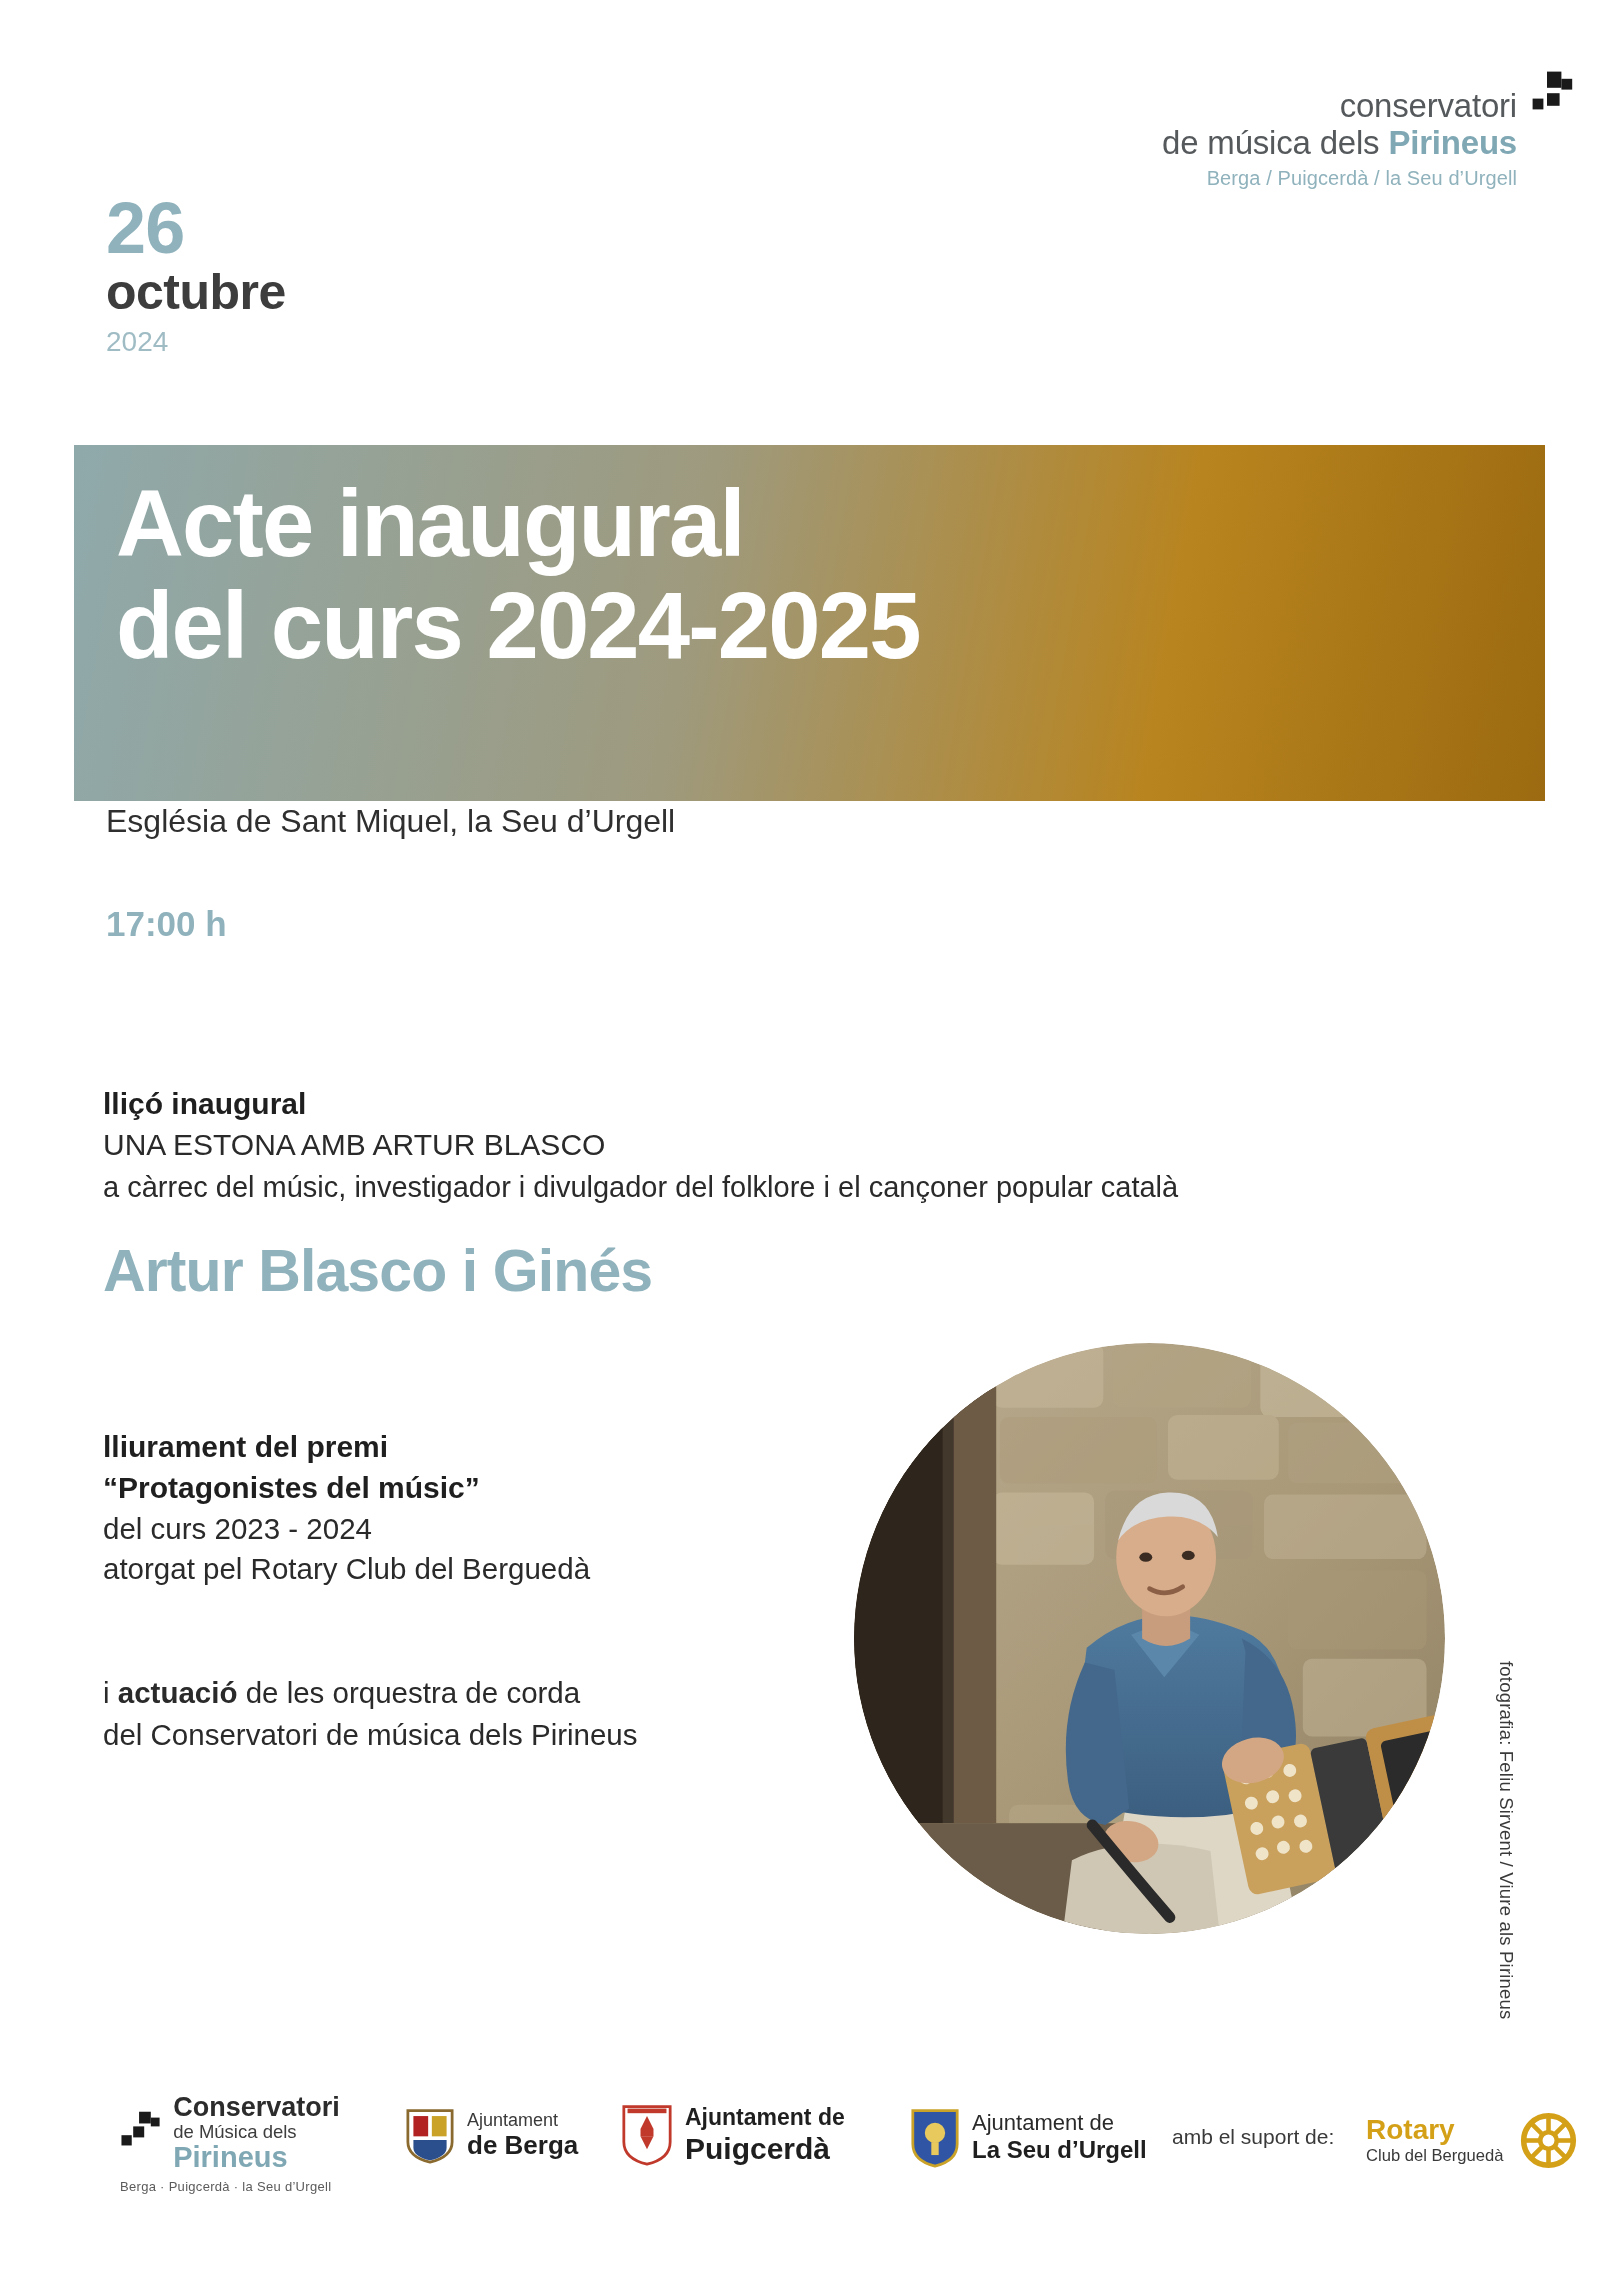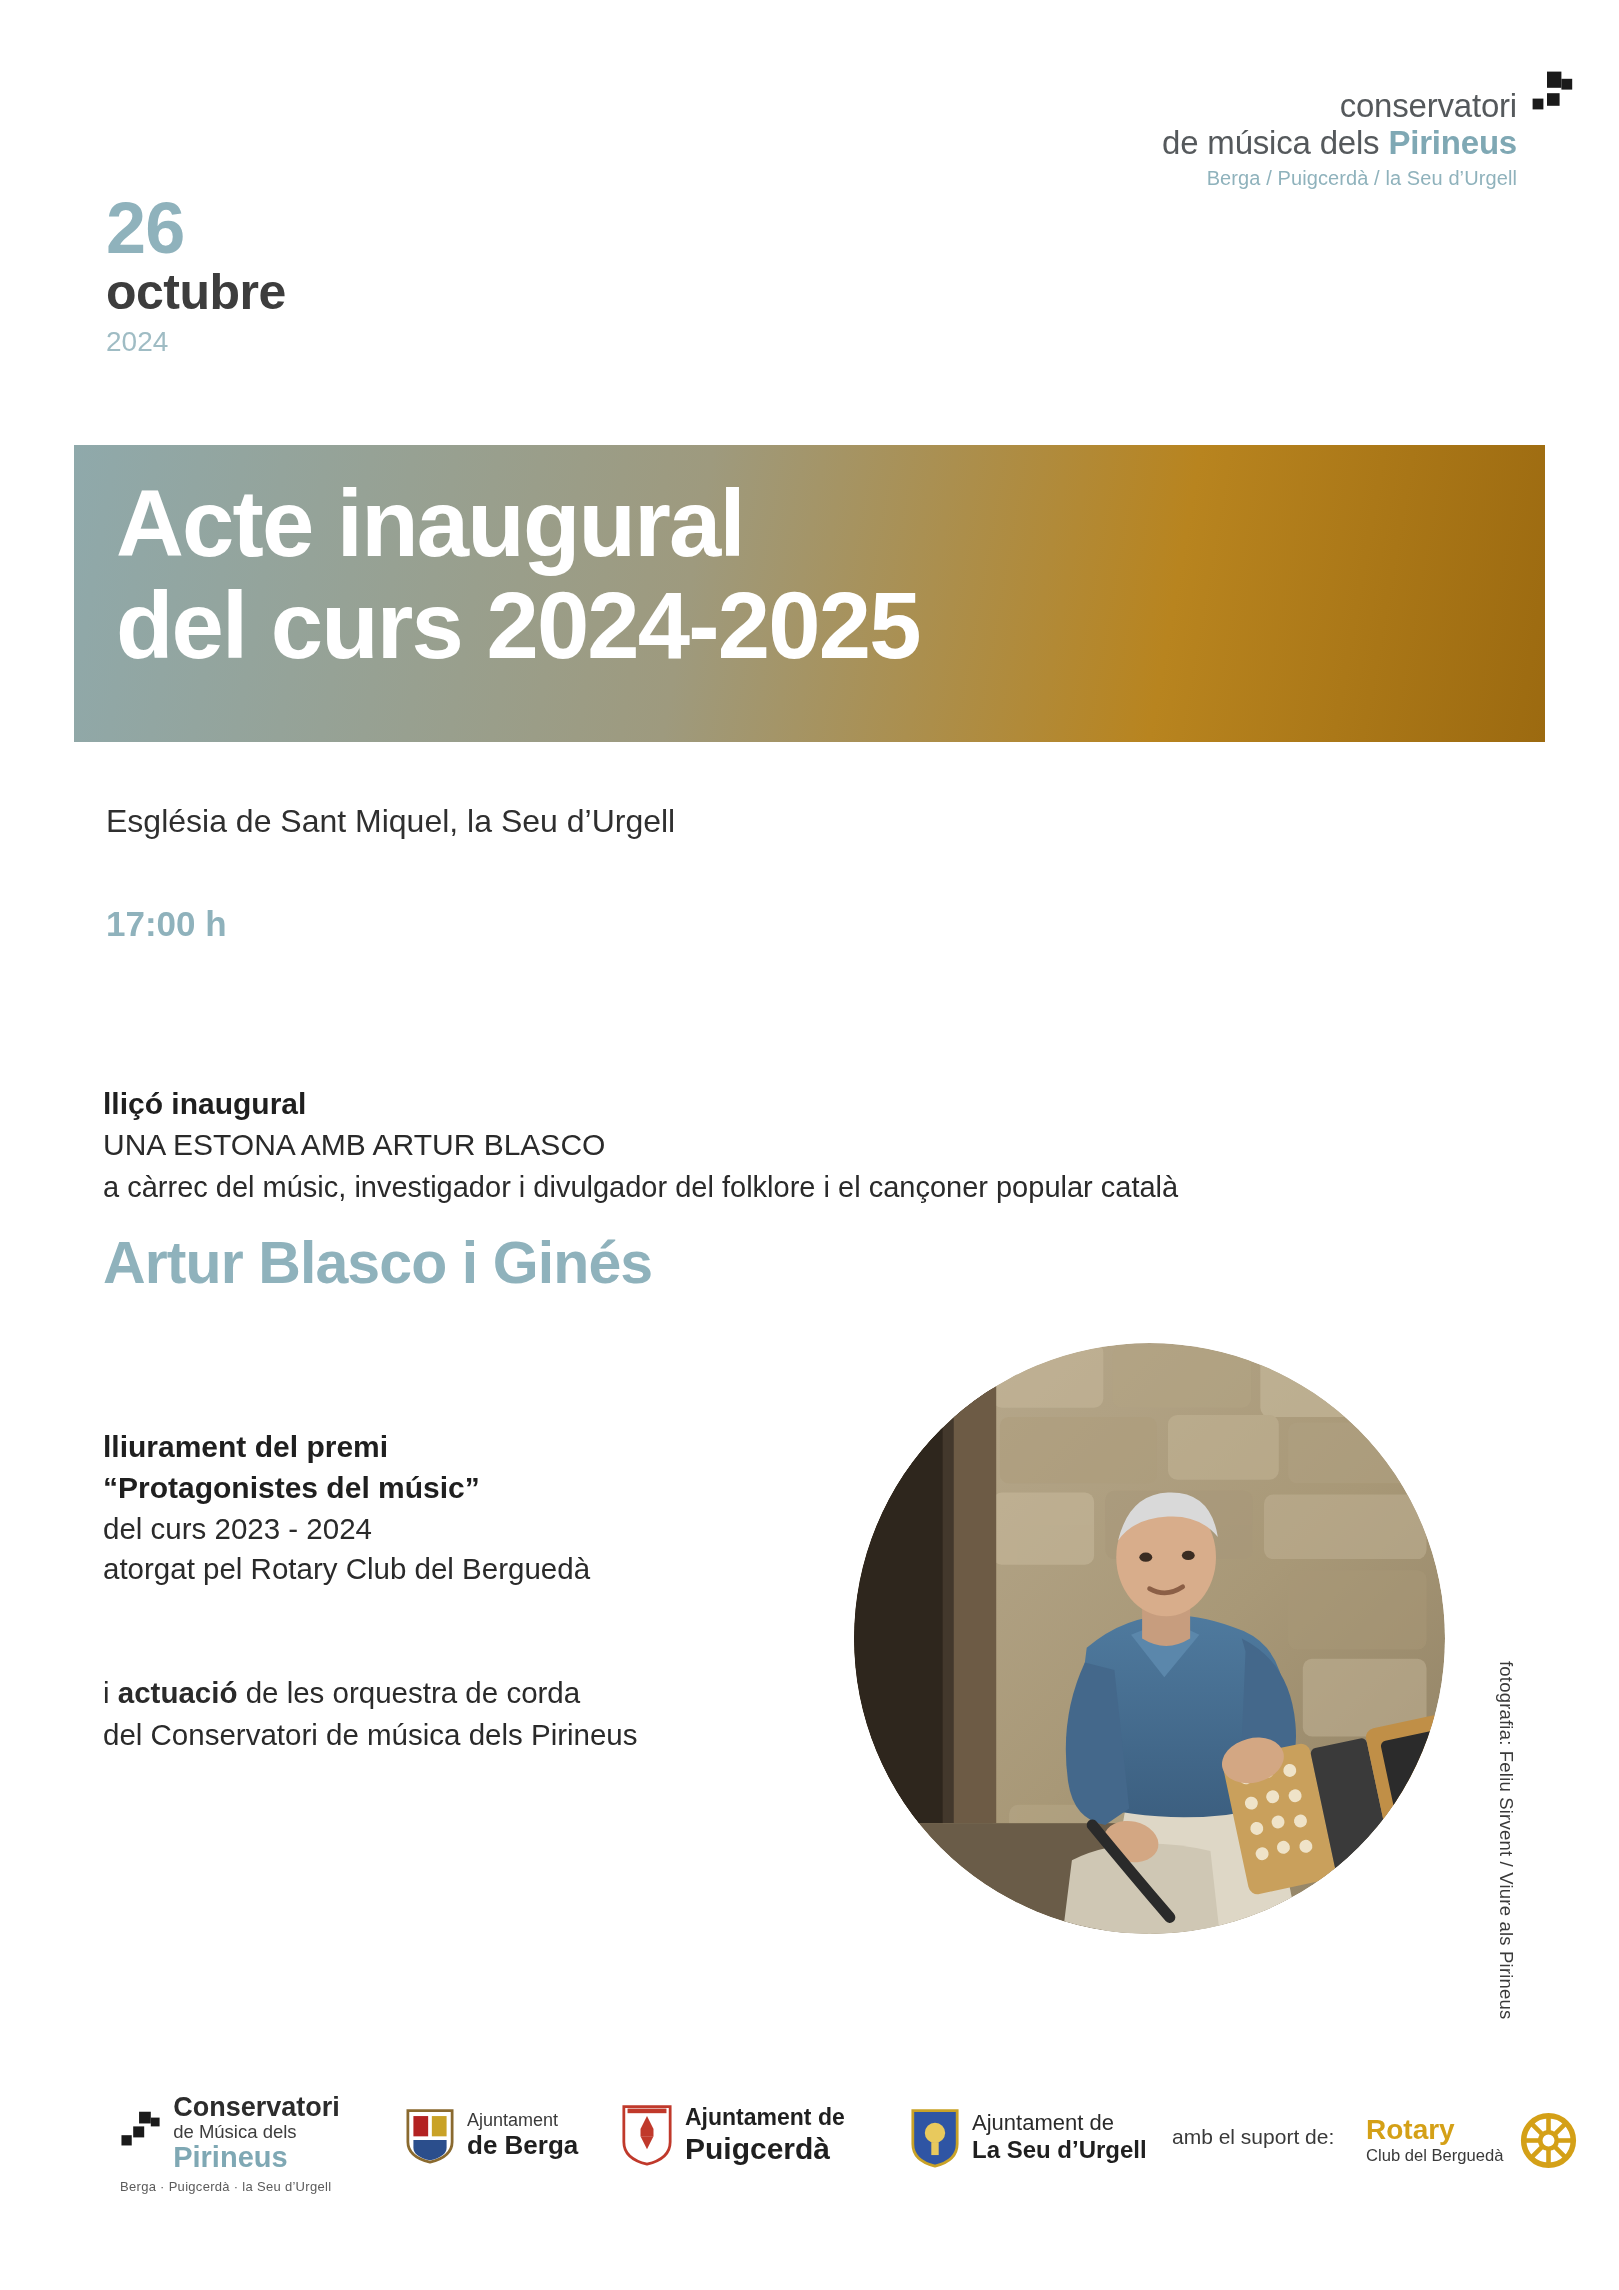--- a/index.html
+++ b/index.html
@@ -78,21 +78,21 @@
     color: #9fbcc4;
     margin-top: 7.4px;
   }
 
   
   .banner {
     position: absolute;
     left: 74px;
     top: 445px;
     width: 1471px;
-    height: 297px;
+    height: 356px;
     background: linear-gradient(100deg, #8fa9ab 0%, #9e9a7e 42%, #b8841f 74%, #9c6a10 100%);
   }
   .banner-text {
     position: absolute;
     left: 42px;
     top: 28px;
     color: #ffffff;
     font-weight: bold;
     font-size: 94px;
     line-height: 1.08;
@@ -137,21 +137,21 @@
   .lesson .l3 {
     font-size: 29px;
     color: #2a2a2a;
     line-height: 1.4;
     margin-top: 1.8px;
   }
   .lesson .name {
     font-size: 59px;
     font-weight: bold;
     color: #8fb2bc;
-    margin-top: 22px;
+    margin-top: 30px;
     letter-spacing: -0.9px;
   }
 
   
   .prize {
     position: absolute;
     left: 103px;
     top: 1426px;
     width: 738px;
   }

